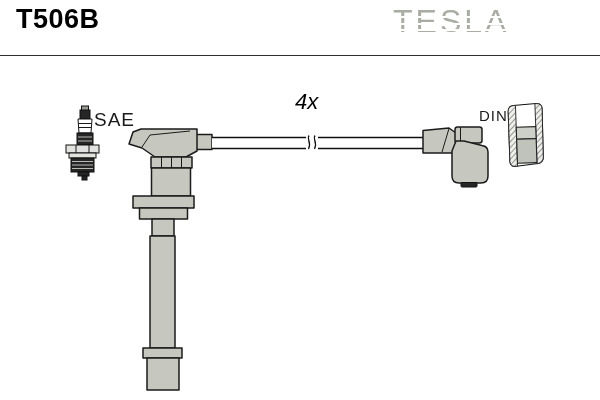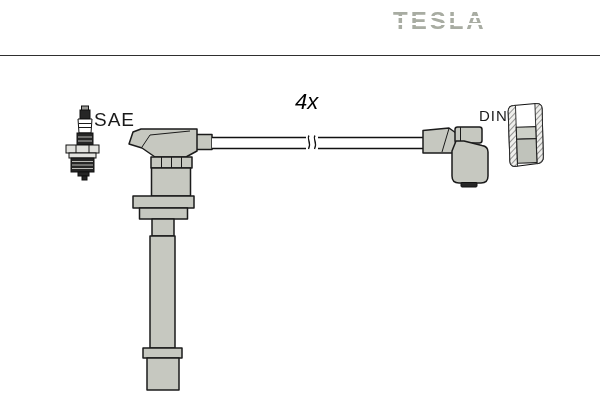--- a/index.html
+++ b/index.html
@@ -10,21 +10,21 @@
   .part-number {
     position:absolute; left:16px; top:4px;
     font-size:27px; font-weight:bold; letter-spacing:.5px; color:#000;
   }
   .subtitle {
     position:absolute; left:17px; top:34px;
     font-size:9.5px; color:#151515; letter-spacing:.2px;
   }
   .brand {
     position:absolute; left:393px; top:8px; height:26px;
-    font-size:24px; font-weight:bold; letter-spacing:3px; line-height:26px;
+    font-size:32px; font-weight:normal; letter-spacing:3px; line-height:26px;
     color:var(--brand-gray,#a8aca2);
   }
   
   .brand::after {
     content:""; position:absolute; left:-2px; right:-2px; top:0; bottom:0;
     background:linear-gradient(
       to bottom,
       transparent 0 8px,  #fff 8px 10px,
       transparent 10px 15px, #fff 15px 17px,
       transparent 17px 21px, #fff 21px 23px,
@@ -47,20 +47,21 @@
   .white-part { fill:#ffffff; stroke:#111; stroke-width:1; }
   .seam       { fill:none; stroke:var(--outline-color,#1b1b1b); stroke-width:1; }
   .cable-line { fill:none; stroke:#111; stroke-width:1.3; }
   .rib-line   { fill:none; stroke:#b9b9b5; stroke-width:1; }
 </style>
 </head>
 <body>
 
 <div class="page">
 
+  <div class="part-number">T506B</div>
   <div class="brand">TESLA</div>
   <div class="divider"></div>
 
   <svg class="diagram-svg" width="600" height="400" viewBox="0 0 600 400">
     <defs>
       <pattern id="hatch" patternUnits="userSpaceOnUse" width="4" height="4" patternTransform="rotate(45)">
         <rect width="4" height="4" fill="#efefec"></rect>
         <line x1="0" y1="0" x2="0" y2="4" stroke="#4a4a4a" stroke-width="1.1"></line>
       </pattern>
     </defs>

